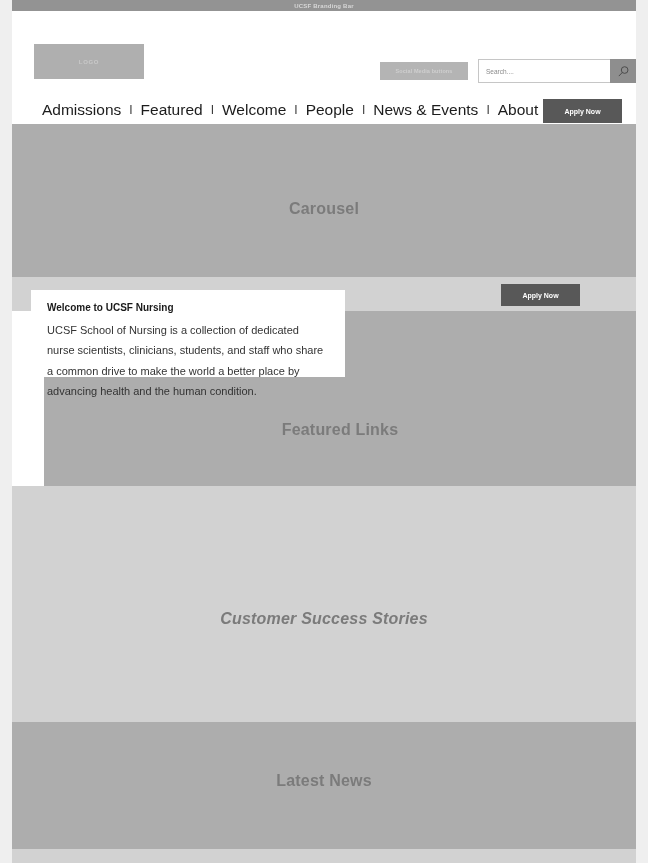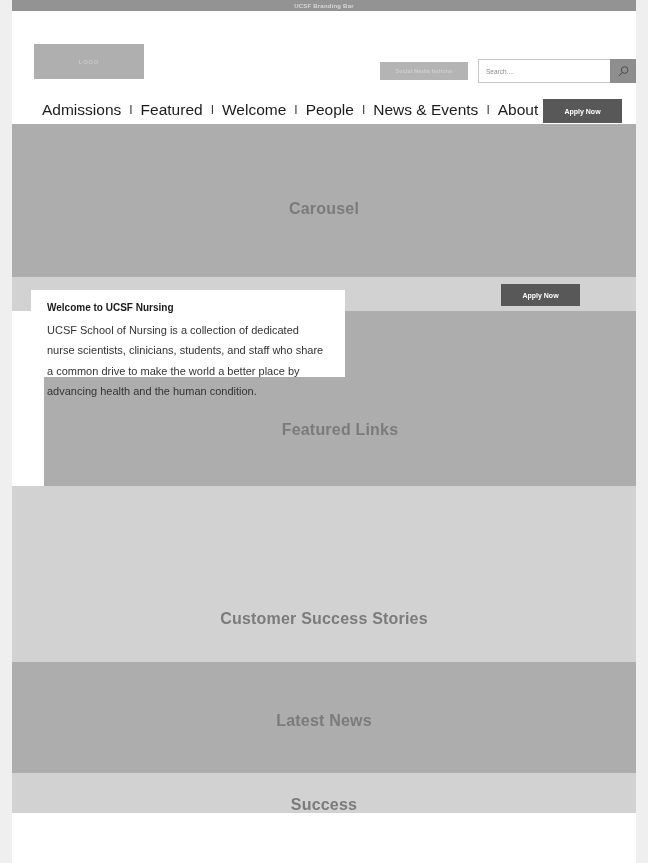--- a/index.html
+++ b/index.html
@@ -167,24 +167,24 @@
   .light { background: #d2d2d2; }
 
   #carousel-section      { height: 153px; }
   #carousel-section .section-label { margin-top: 76px; }
 
   #featured-band         { height: 34px; }
 
   #featured-section      { height: 175px; margin-left: 32px; }
   #featured-section .section-label { margin-top: 110px; }
 
-  #stories-section       { height: 176px; }
+  #stories-section       { height: 236px; font-style: italic; }
   #stories-section .section-label { margin-top: 124px; }
 
-  #news-section          { height: 111px; }
+  #news-section          { height: 127px; }
   #news-section .section-label { margin-top: 50px; }
 
   #events-section        { height: 40px; }
   #events-section .section-label { margin-top: 23px; }
 
   .apply-mid {
     position: absolute;
     left: 489px;
     top: 7px;
     width: 79px;

